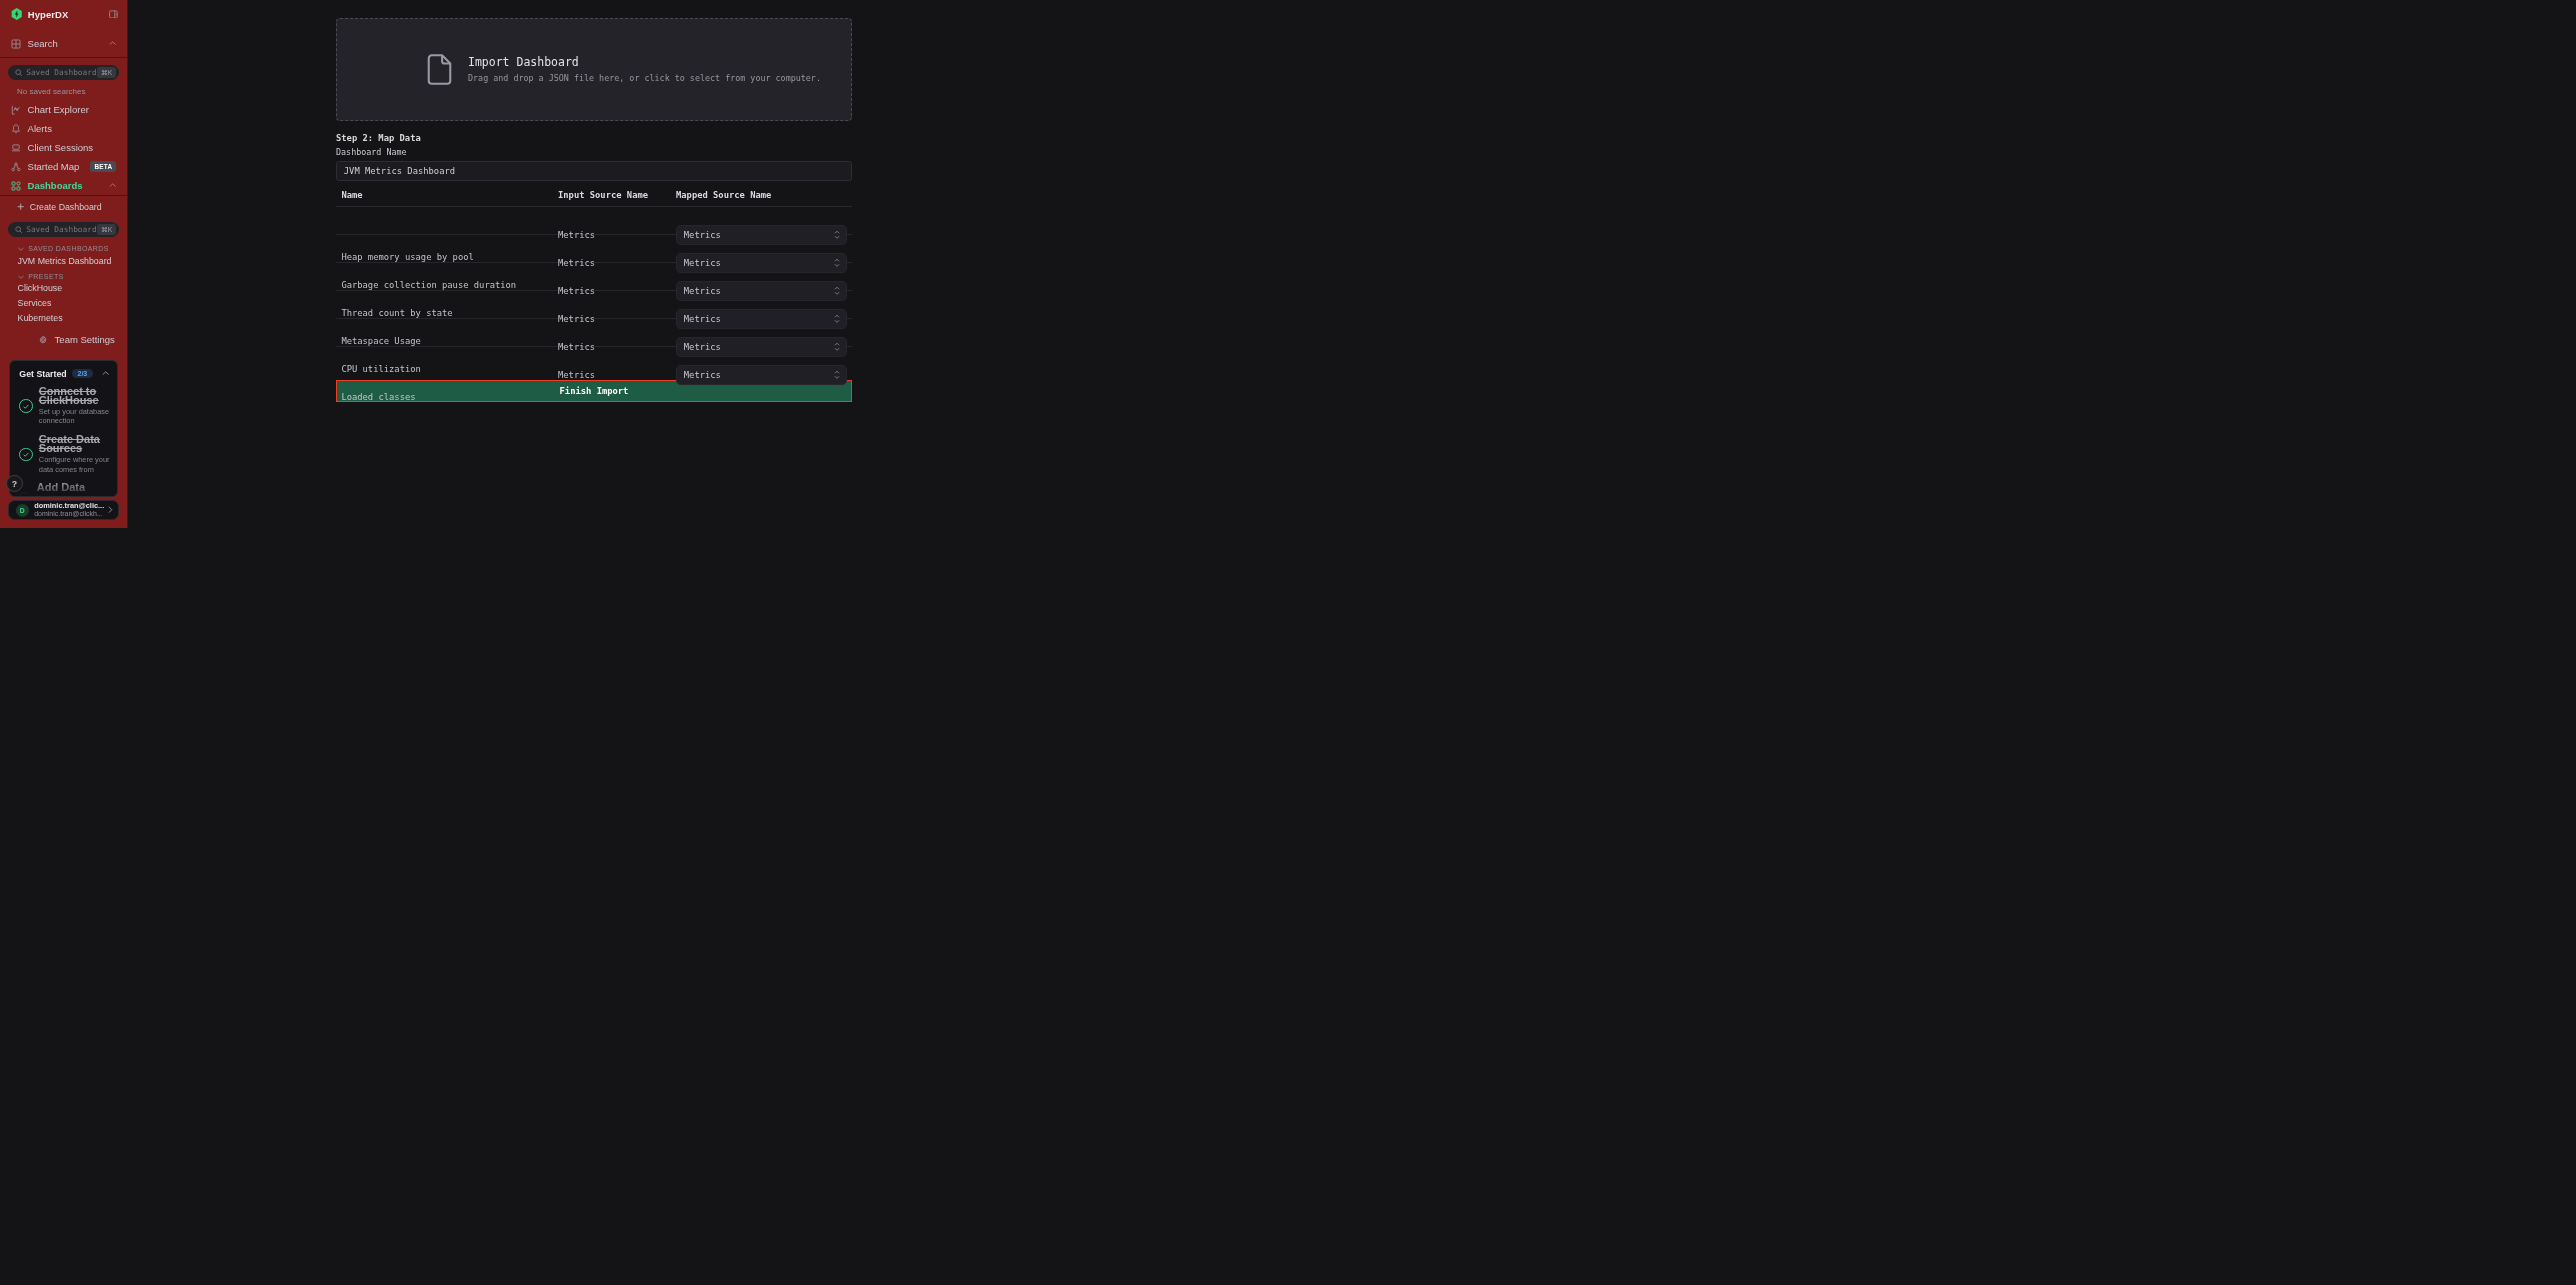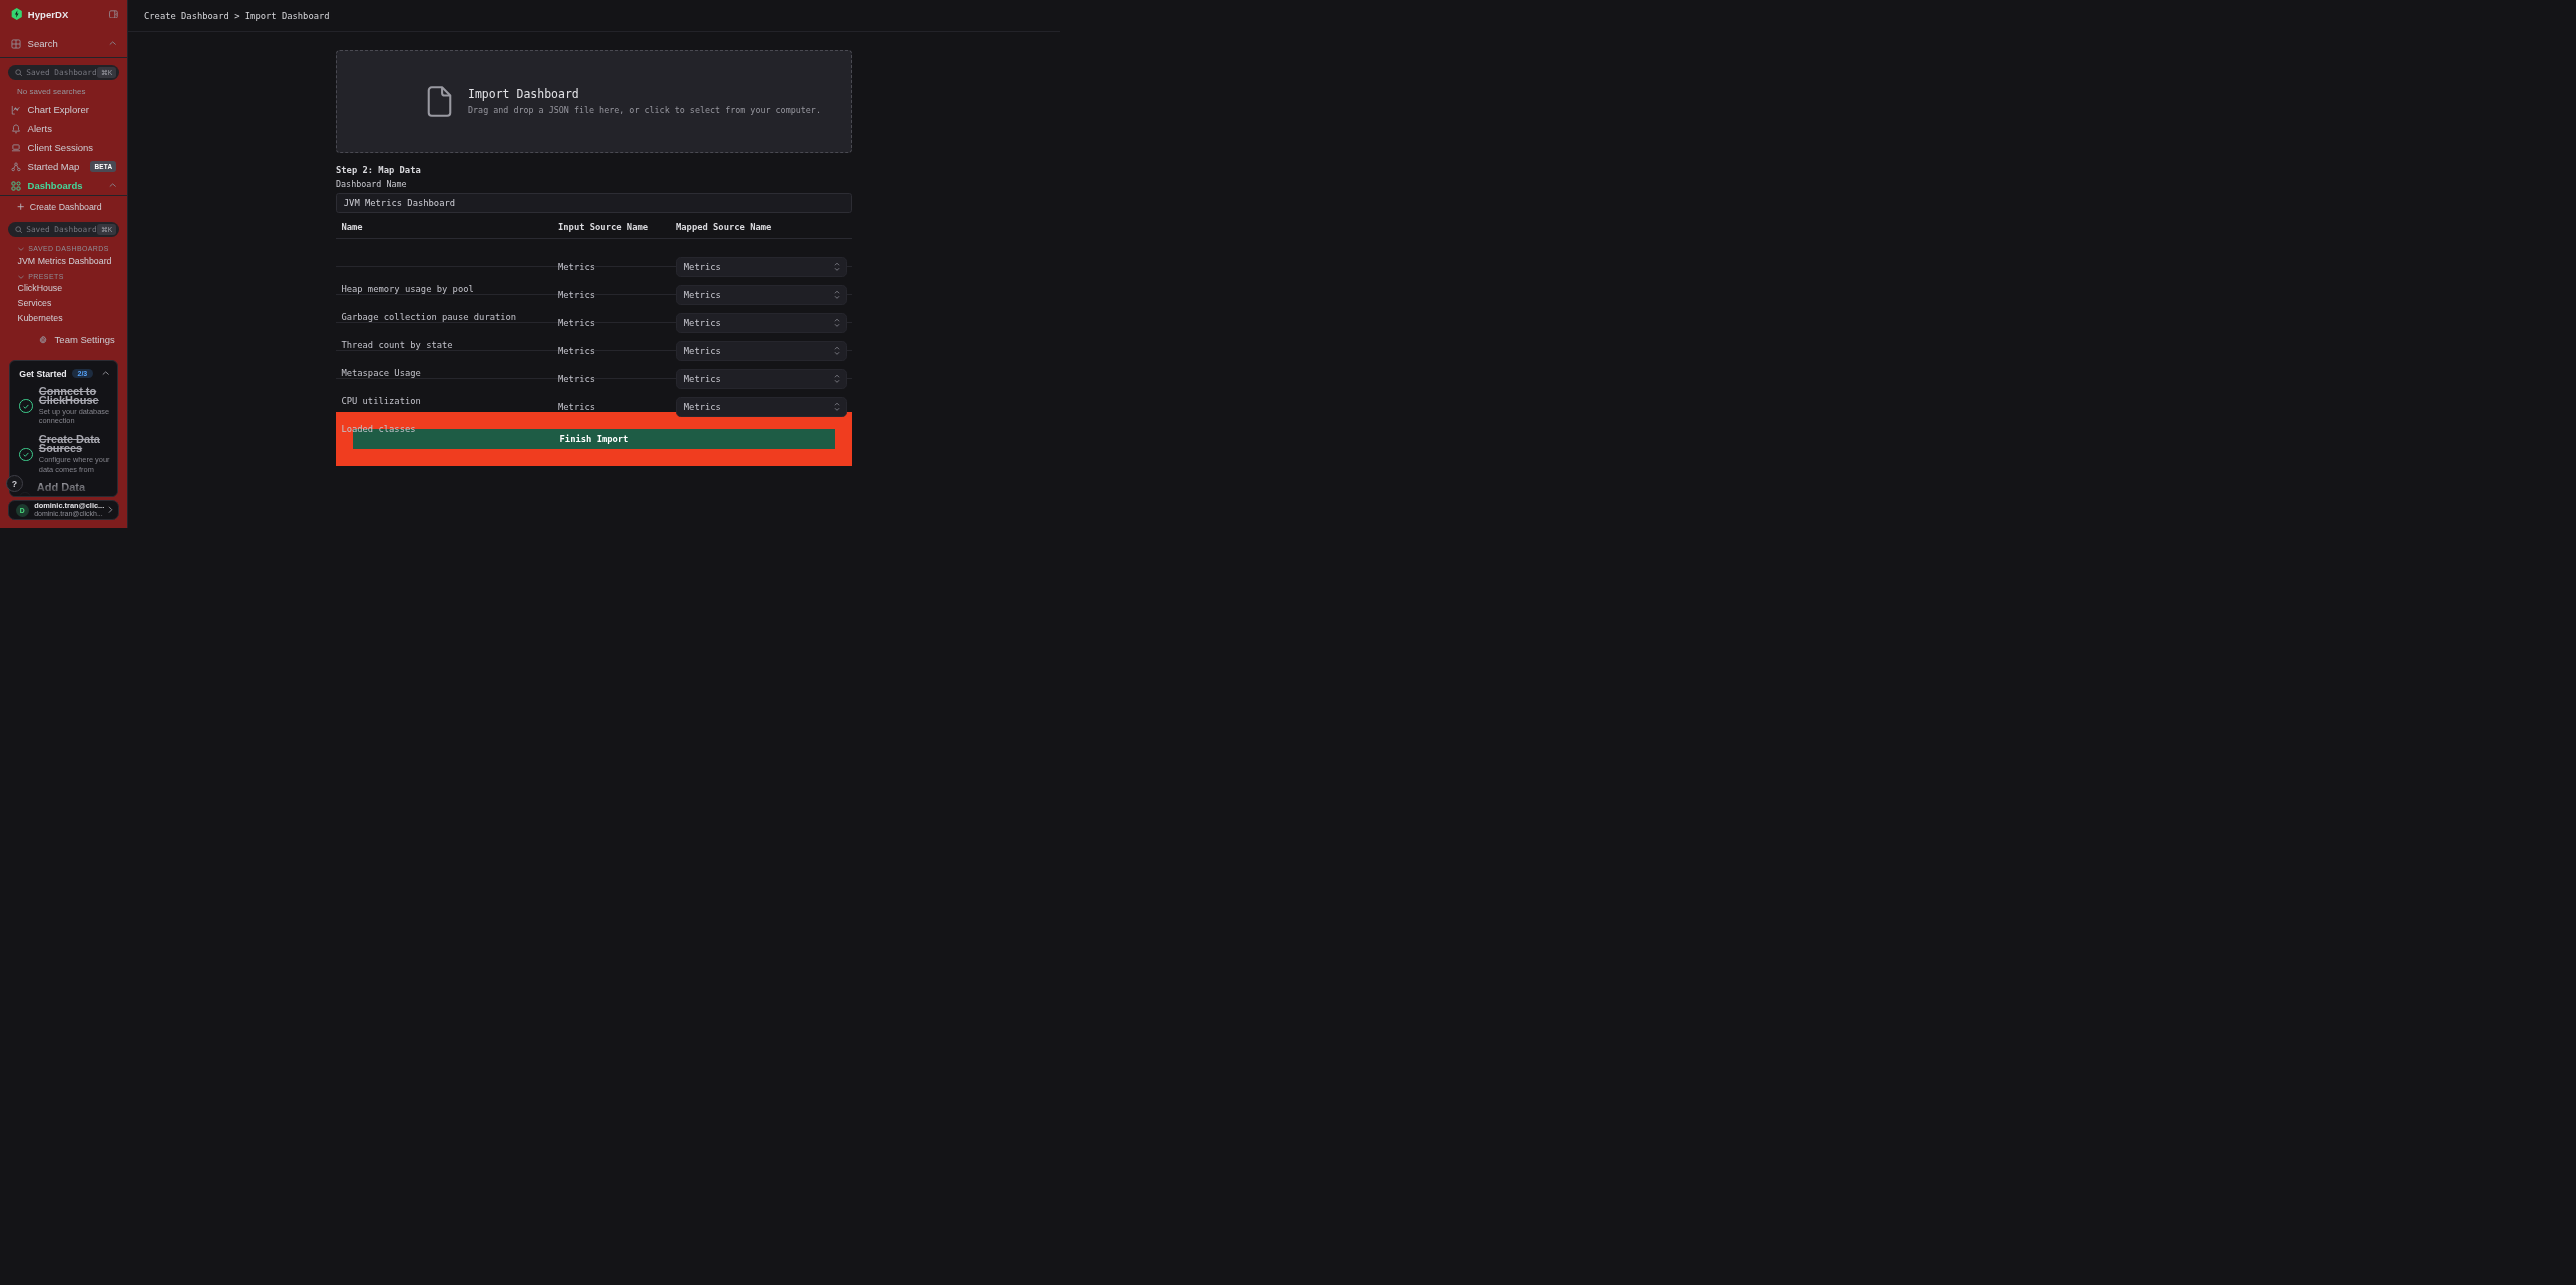--- a/index.html
+++ b/index.html
@@ -84,21 +84,21 @@
   .thead { display:grid; grid-template-columns:222px 118px 177px; align-items:center; padding-bottom:6px; border-bottom:0.7px solid #2a2a31; }
   .th { font-family:"DejaVu Sans Mono", monospace; font-size:8.8px; font-weight:bold; color:#dadade; }
   .th:first-child { padding-left:5.4px; }
   .trow { display:grid; grid-template-columns:222px 118px 177px; align-items:center; height:28px; border-bottom:0.7px solid #26262c; }
   .trow:last-child { border-bottom:none; }
   .td { font-family:"DejaVu Sans Mono", monospace; font-size:8.8px; color:#c3c3cb; }
   .td:first-child { padding-left:5.4px;margin-top:45px; }
   .select { width:171px; height:19.6px; background:#1f1f25; border:0.7px solid #26262d; border-radius:4.7px; display:flex; align-items:center; padding:0 6px 0 6.8px; cursor:pointer; }
   .select .val { font-family:"DejaVu Sans Mono", monospace; font-size:8.8px; color:#c9c9d1; flex:1; }
 
-  .finish-wrap { margin-top:4.7px; padding:17px; background:#f03d1f; }
+  .finish-wrap { margin-top:4.7px; padding:1px; background:#f03d1f; }
   .finish-btn { width:100%; height:20px; background:#1e5c45; border:none; color:#ffffff; font-family:"DejaVu Sans Mono", monospace; font-size:8.8px; font-weight:bold; cursor:pointer; display:flex; align-items:center; justify-content:center; }
 
   svg { display:block; }
 </style>
 </head>
 <body>
 
 <div class="app">
 
   <div class="sidebar">
@@ -322,25 +322,20 @@
       </span>
       <span>
         <svg width="4.7" height="7.4" viewBox="0 0 8 12" fill="none" stroke="#9a9aa2" stroke-width="1.5">
             <polyline points="1.5,1 6.5,6 1.5,11"></polyline>
           </svg>
       </span>
     </div>
   </div>
 
   <div class="main">
-    <div class="main-header">
-      <span class="breadcrumb">
-        <span>Create Dashboard</span><span class="sep">&gt;</span><span>Import Dashboard</span>
-      </span>
-    </div>
 
     <div class="content">
 
       <div class="dropzone">
         <span class="drop-icon">
           <svg width="25" height="31" viewBox="0 0 28 36" fill="none" stroke="#9a9aa2" stroke-width="2.4">
               <path d="M5 1.5 L17 1.5 L26.5 11 L26.5 31 a3.5 3.5 0 0 1 -3.5 3.5 L5 34.5 a3.5 3.5 0 0 1 -3.5 -3.5 L1.5 5 a3.5 3.5 0 0 1 3.5 -3.5 Z" stroke-linejoin="round"></path>
               <path d="M17 1.5 L17 8 a3 3 0 0 0 3 3 L26.5 11" stroke-linejoin="round"></path>
             </svg>
         </span>

